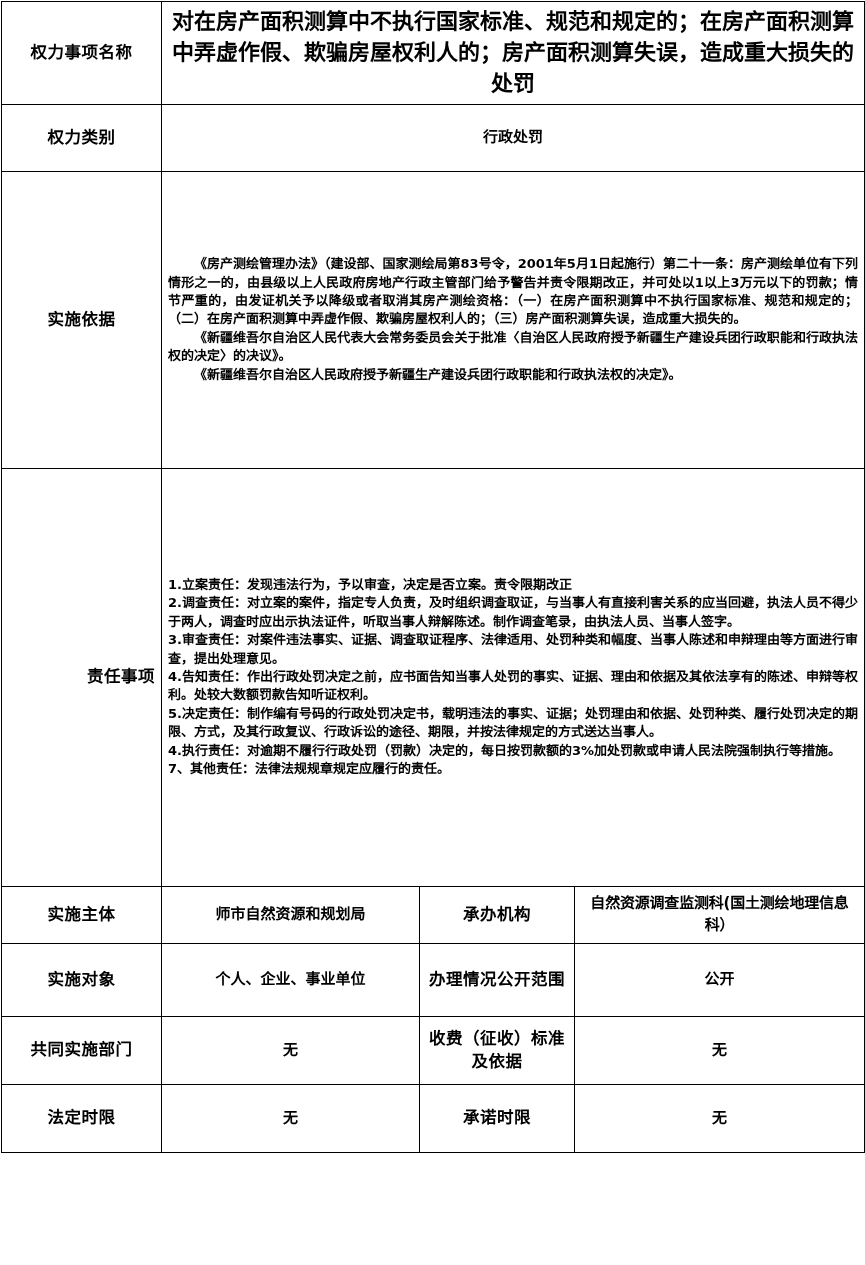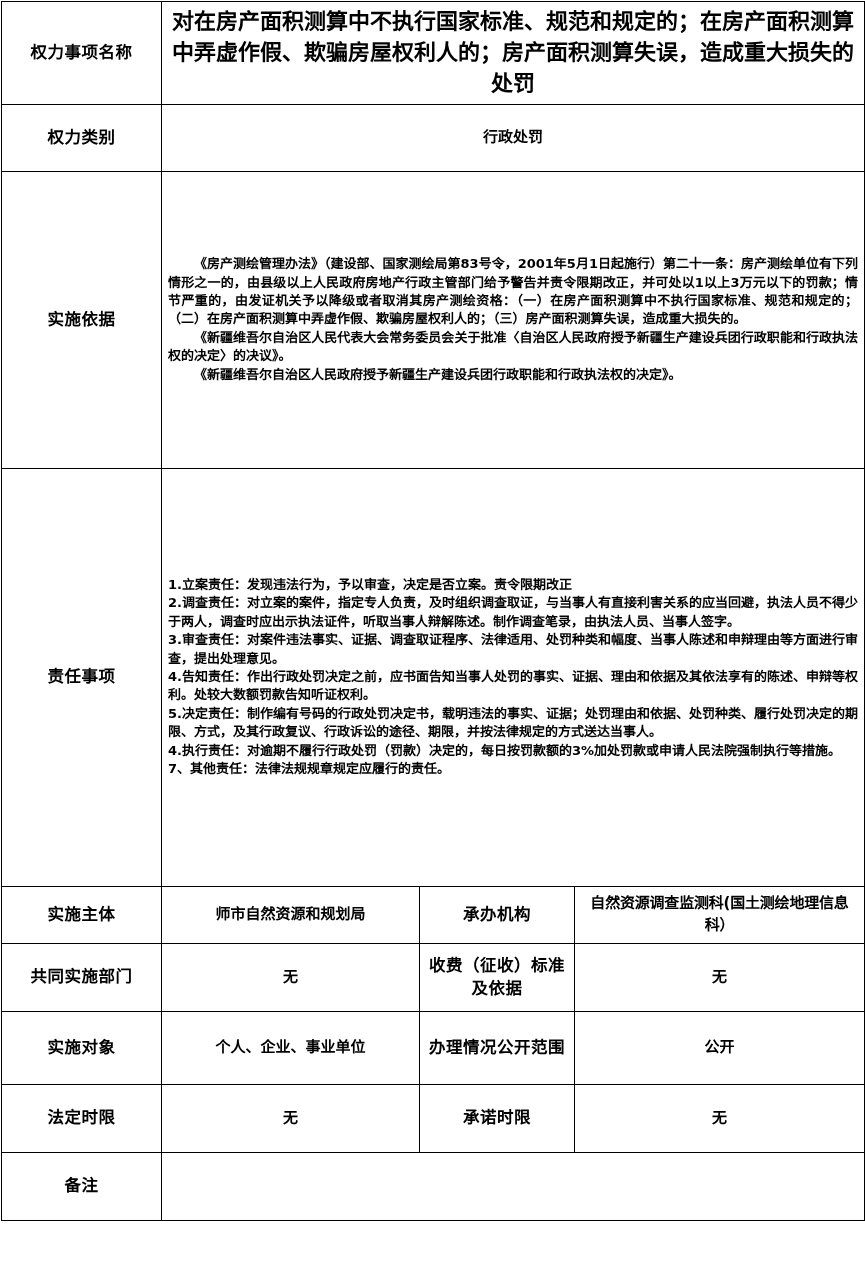--- a/index.html
+++ b/index.html
@@ -108,61 +108,57 @@
       <tr>
         <td class="lbl" style="height:297px;">实施依据</td>
         <td class="body-cell" colspan="3">
           <p class="indent">《房产测绘管理办法》（建设部、国家测绘局第83号令，2001年5月1日起施行）第二十一条：房产测绘单位有下列情形之一的，由县级以上人民政府房地产行政主管部门给予警告并责令限期改正，并可处以1以上3万元以下的罚款；情节严重的，由发证机关予以降级或者取消其房产测绘资格：（一）在房产面积测算中不执行国家标准、规范和规定的；（二）在房产面积测算中弄虚作假、欺骗房屋权利人的；（三）房产面积测算失误，造成重大损失的。</p>
           <p class="indent">《新疆维吾尔自治区人民代表大会常务委员会关于批准〈自治区人民政府授予新疆生产建设兵团行政职能和行政执法权的决定〉的决议》。</p>
           <p class="indent">《新疆维吾尔自治区人民政府授予新疆生产建设兵团行政职能和行政执法权的决定》。</p>
         </td>
       </tr>
 
       <tr>
-        <td class="lbl" style="height:418px;">责任事项</td>
+        <td class="lbl" style="height:418px;text-align:right;">责任事项</td>
         <td class="body-cell" colspan="3">
           <p>1.立案责任：发现违法行为，予以审查，决定是否立案。责令限期改正</p>
           <p>2.调查责任：对立案的案件，指定专人负责，及时组织调查取证，与当事人有直接利害关系的应当回避，执法人员不得少于两人，调查时应出示执法证件，听取当事人辩解陈述。制作调查笔录，由执法人员、当事人签字。</p>
           <p>3.审查责任：对案件违法事实、证据、调查取证程序、法律适用、处罚种类和幅度、当事人陈述和申辩理由等方面进行审查，提出处理意见。</p>
           <p>4.告知责任：作出行政处罚决定之前，应书面告知当事人处罚的事实、证据、理由和依据及其依法享有的陈述、申辩等权利。处较大数额罚款告知听证权利。</p>
           <p>5.决定责任：制作编有号码的行政处罚决定书，载明违法的事实、证据；处罚理由和依据、处罚种类、履行处罚决定的期限、方式，及其行政复议、行政诉讼的途径、期限，并按法律规定的方式送达当事人。</p>
           <p>4.执行责任：对逾期不履行行政处罚（罚款）决定的，每日按罚款额的3%加处罚款或申请人民法院强制执行等措施。</p>
           <p>7、其他责任：法律法规规章规定应履行的责任。</p>
         </td>
       </tr>
 
       <tr>
         <td class="lbl" style="height:57px;">实施主体</td>
         <td class="val-center">师市自然资源和规划局</td>
         <td class="lbl">承办机构</td>
         <td class="val-center tight">自然资源调查监测科(国土测绘地理信息科）</td>
       </tr>
 
       <tr>
+        <td class="lbl" style="height:73px;">实施对象</td>
+        <td class="val-center">个人、企业、事业单位</td>
+        <td class="lbl">办理情况公开范围</td>
+        <td class="val-center">公开</td>
+      </tr>
+
+      <tr>
         <td class="lbl" style="height:68px;">共同实施部门</td>
         <td class="val-center">无</td>
         <td class="lbl">收费（征收）标准及依据</td>
         <td class="val-center">无</td>
-      </tr>
-
-      <tr>
-        <td class="lbl" style="height:73px;">实施对象</td>
-        <td class="val-center">个人、企业、事业单位</td>
-        <td class="lbl">办理情况公开范围</td>
-        <td class="val-center">公开</td>
       </tr>
 
       <tr>
         <td class="lbl" style="height:68px;">法定时限</td>
         <td class="val-center">无</td>
         <td class="lbl">承诺时限</td>
         <td class="val-center">无</td>
       </tr>
 
 
-      <tr>
-        <td class="lbl" style="height:68px;">备注</td>
-        <td class="val-center blank-cell" colspan="3"></td>
-      </tr>
 
     </tbody>
   </table>
 </div>
 
 </body></html>

